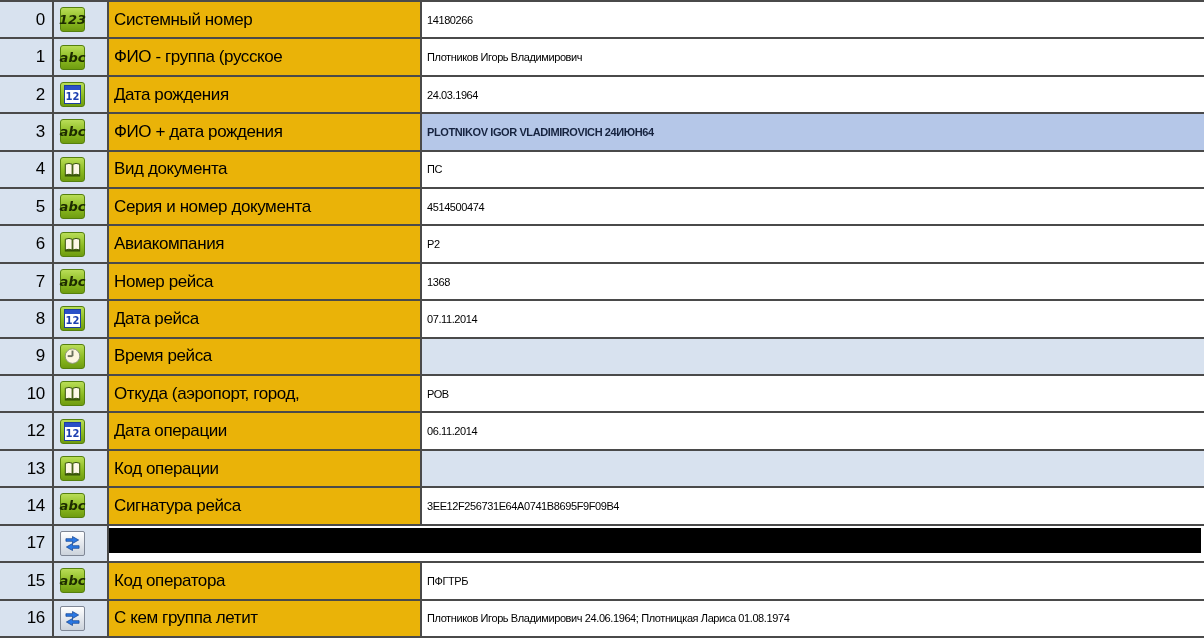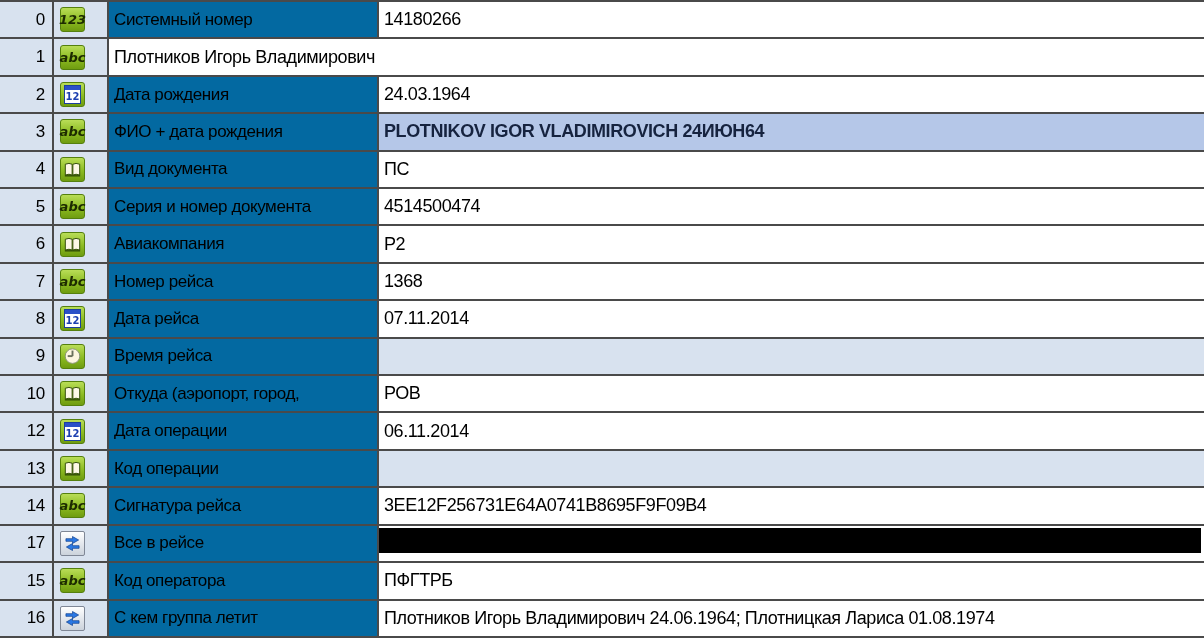--- a/index.html
+++ b/index.html
@@ -17,27 +17,27 @@
   .cell-num {
     width:54px; background:#d8e2ef; border-right:2px solid #4a4a4a;
     justify-content:flex-end; padding-right:7px;
     font-size:17px; letter-spacing:-0.3px; color:#000;
   }
   .cell-icon {
     width:55px; background:#d8e2ef; border-right:2px solid #4a4a4a;
     padding-left:6px;
   }
   .cell-label {
-    width:270px; background:#0369a1; border-right:2px solid #4a4a4a;
+    width:313px; background:#eab308; border-right:2px solid #4a4a4a;
     padding-left:5px; font-size:17px; letter-spacing:-0.4px; color:#000;
   }
   .cell-label span { white-space:pre; }
   .cell-value {
     flex:1; background:#ffffff; padding-left:5px;
-    font-size:18px; letter-spacing:-0.4px; color:#000;text-align:right;
+    font-size:11px; letter-spacing:-0.4px; color:#000;text-align:right;
   }
   .cell-value.highlight { background:#b5c7e8; color:#16233f;font-weight:bold; }
   .cell-value.black-bar-cell { padding:0; align-items:flex-start; }
   .black-bar { margin-top:2px; width:calc(100% - 3px); height:25px; background:#000; }
 
   
   .ficon { width:25px; height:25px; flex:0 0 auto; display:flex;
            align-items:center; justify-content:center; }
   .icon-green {
     background:linear-gradient(180deg,#b9dd57 0%,#8cbb22 55%,#6f9c10 100%);
@@ -81,20 +81,23 @@
   </div>
     <div class="row">
     <div class="cell cell-num">
       <span>1</span>
     </div>
     <div class="cell cell-icon">
       <span class="ficon icon-green">
           <span class="glyph-text">abc</span>
         </span>
     </div>
+    <div class="cell cell-label">
+      <span>ФИО - группа (русское</span>
+    </div>
     <div class="cell cell-value">
         <span>Плотников Игорь Владимирович</span>
       </div>
   </div>
     <div class="row">
     <div class="cell cell-num">
       <span>2</span>
     </div>
     <div class="cell cell-icon">
       <span class="ficon icon-green">
@@ -312,23 +315,20 @@
       <span>17</span>
     </div>
     <div class="cell cell-icon">
       <span class="ficon icon-sync-btn">
           <svg width="21" height="21" viewBox="0 0 24 24">
       <polygon points="4.5,6.5 12,6.5 12,4 19,8 12,12 12,9.5 4.5,9.5" fill="#2b78e4" stroke="#0f3f8c" stroke-width="0.8"></polygon>
       <polygon points="19.5,14.5 12,14.5 12,12 5,16 12,20 12,17.5 19.5,17.5" fill="#2b78e4" stroke="#0f3f8c" stroke-width="0.8"></polygon>
           </svg>
         </span>
     </div>
-    <div class="cell cell-label">
-      <span>Все в рейсе</span>
-    </div>
     <div class="cell cell-value black-bar-cell">
         <div class="black-bar"></div>
       </div>
   </div>
     <div class="row">
     <div class="cell cell-num">
       <span>15</span>
     </div>
     <div class="cell cell-icon">
       <span class="ficon icon-green">

